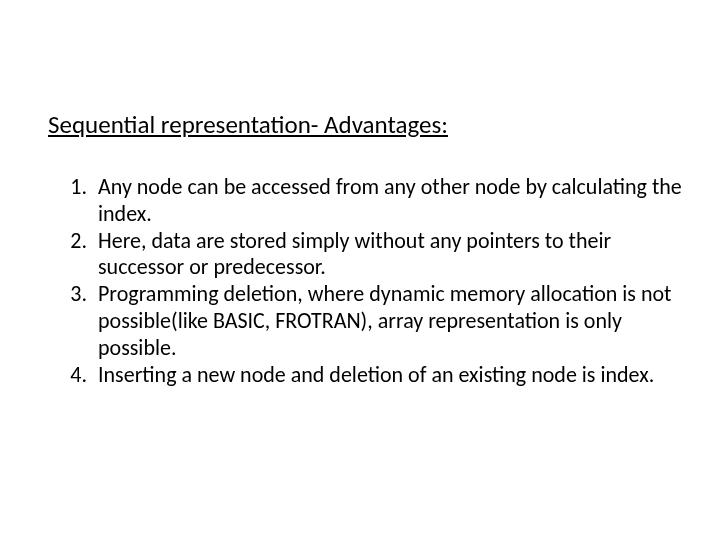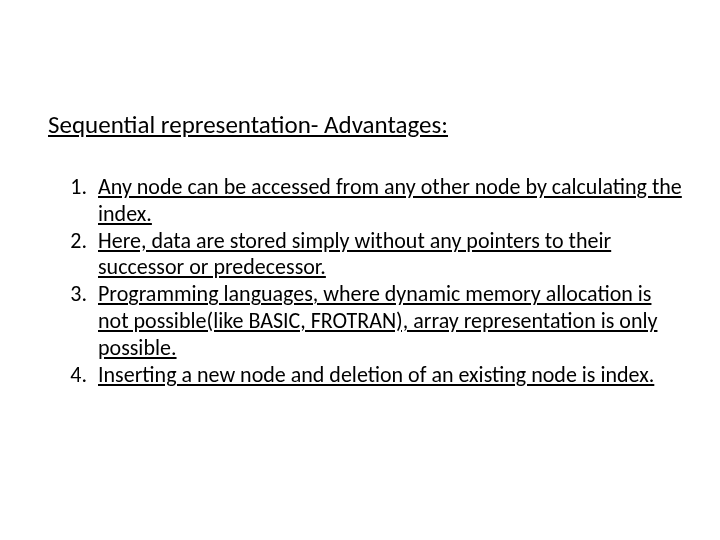--- a/index.html
+++ b/index.html
@@ -26,27 +26,26 @@
   }
   ol.list {
     margin: 0;
     padding: 0 0 0 44px;
     font-size: 22px;
     line-height: 1.22;
   }
   ol.list li {
     padding-left: 6px;
     margin: 0;
-    text-decoration: underline;
   }
 </style>
 </head>
 <body>
 
 <div class="slide">
   <h1 class="title">Sequential representation- Advantages:</h1>
   <ol class="list">
     <li>Any node can be accessed from any other node by calculating the index.</li>
     <li>Here, data are stored simply without any pointers to their successor or predecessor.</li>
-    <li>Programming languages, where dynamic memory allocation is not possible(like BASIC, FROTRAN), array representation is only possible.</li>
+    <li>Programming deletion, where dynamic memory allocation is not possible(like BASIC, FROTRAN), array representation is only possible.</li>
     <li>Inserting a new node and deletion of an existing node is index.</li>
   </ol>
 </div>
 
 </body></html>

